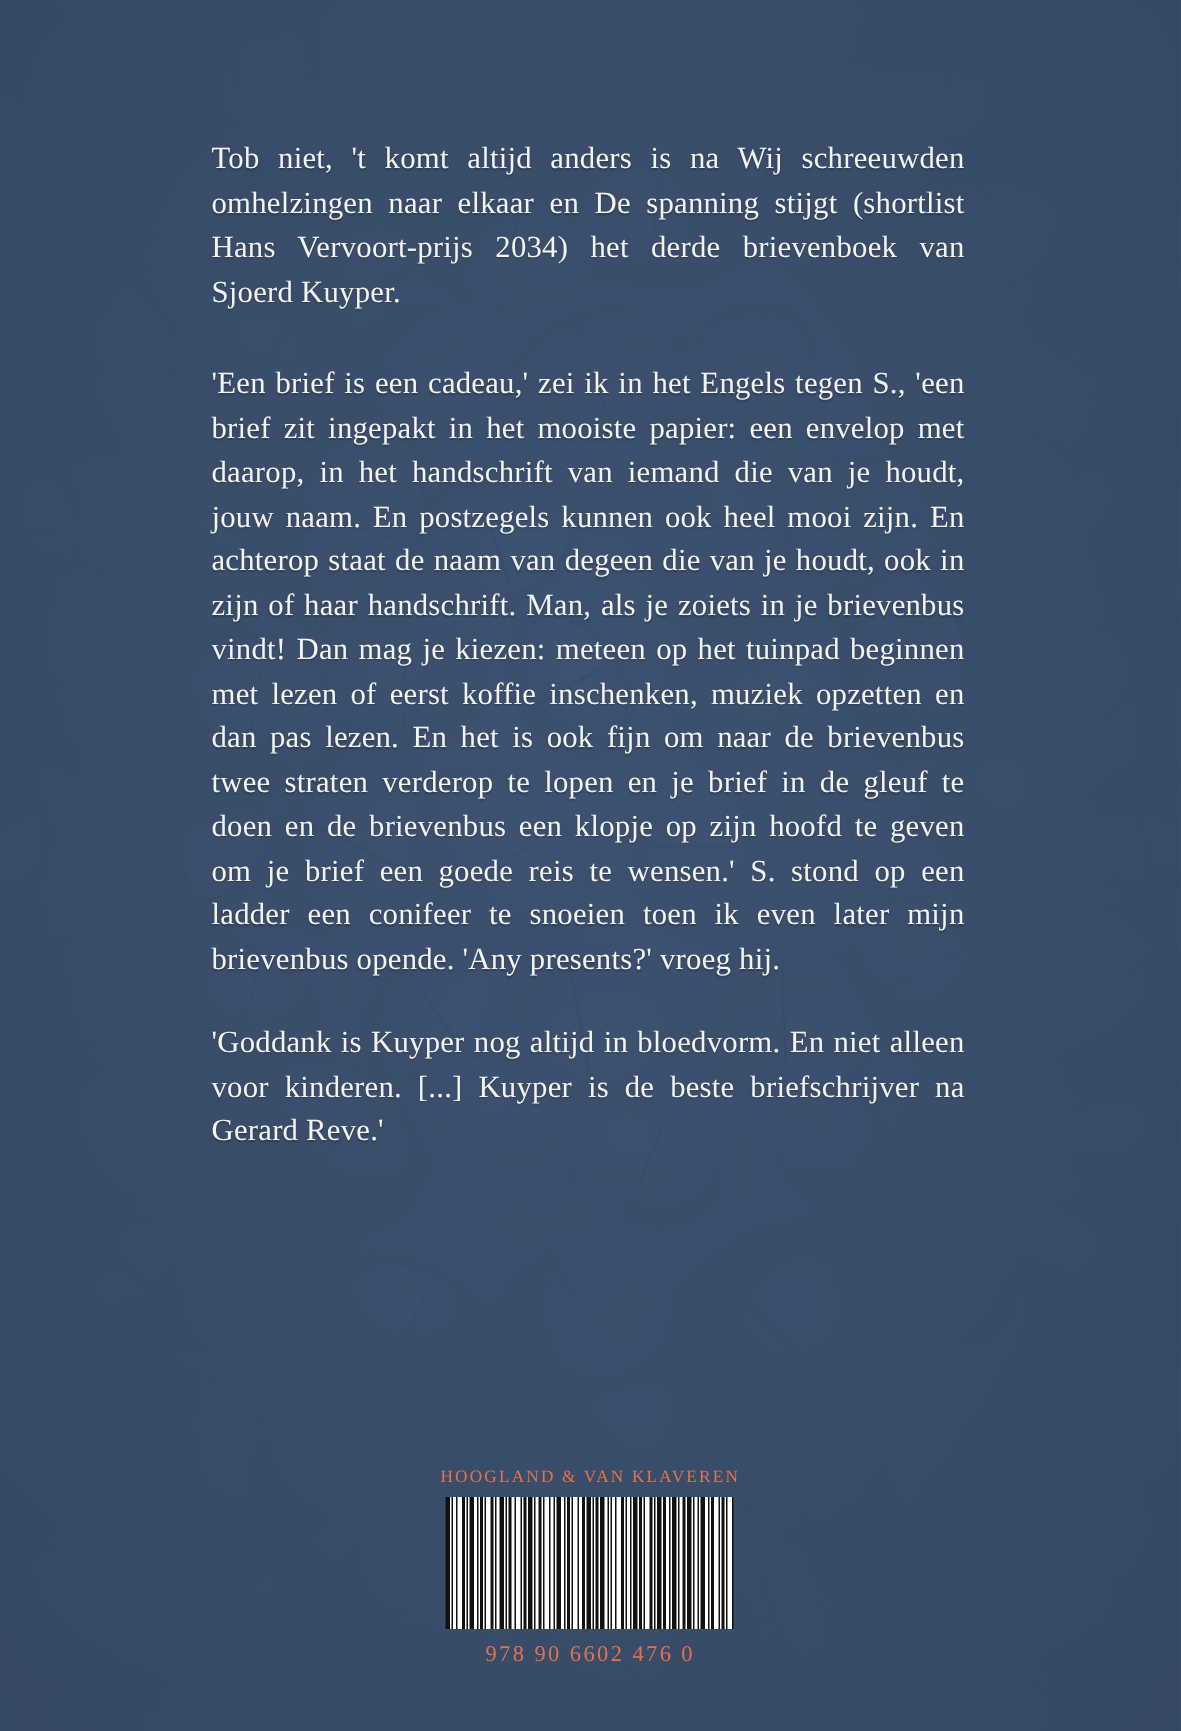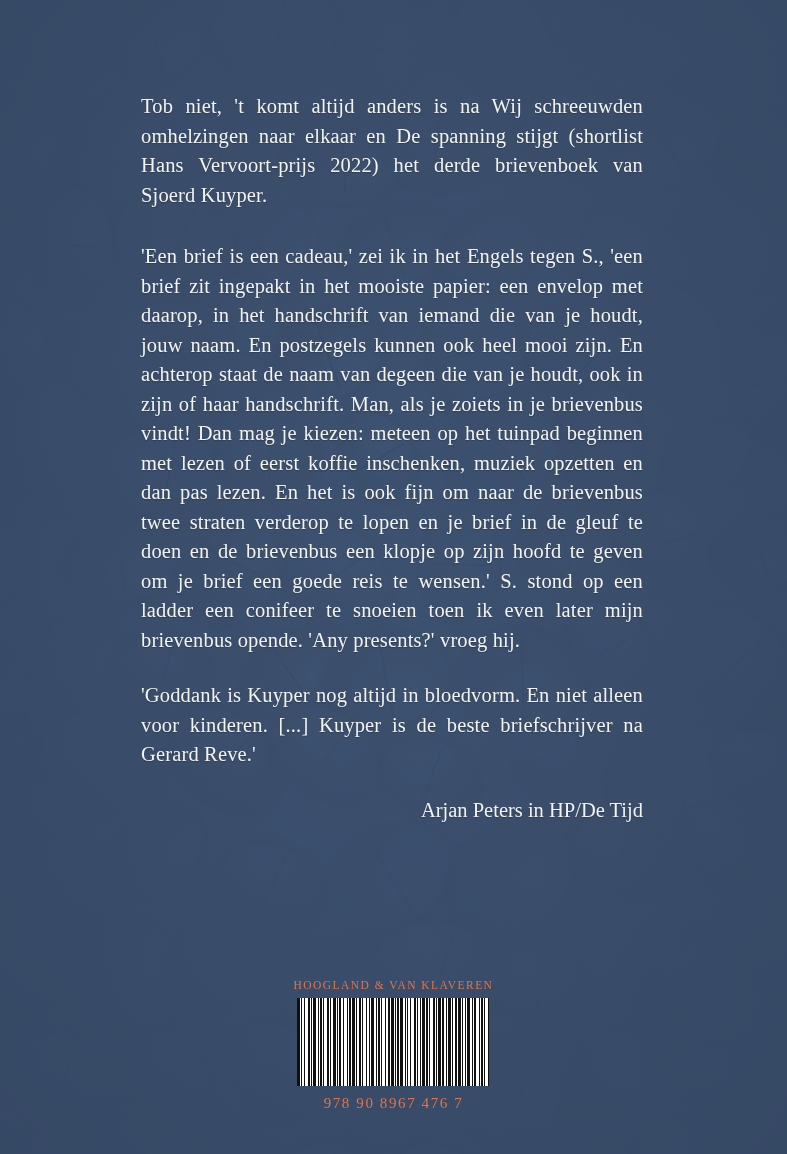--- a/index.html
+++ b/index.html
@@ -247,24 +247,23 @@
       <div class="bean" style="width: 123.215px; height: 94.2231px; left: 498.196px; top: 1158.01px; transform: rotate(41.2deg); opacity: 0.64;"></div>
       <div class="bean" style="width: 130.933px; height: 82.8384px; left: 610.81px; top: 1138.29px; transform: rotate(69.3deg); opacity: 0.89;"></div>
       <div class="bean" style="width: 131.427px; height: 83.1026px; left: 737.728px; top: 1154.25px; transform: rotate(176.4deg); opacity: 0.63;"></div>
     </div>
   <div class="vignette"></div>
   <div class="tint"></div>
 
   <div class="content">
 
     <div class="text-col">
-      <p class="blurb first">Tob niet, 't komt altijd anders is na Wij schreeuwden omhelzingen naar elkaar en De spanning stijgt (shortlist Hans Vervoort-prijs 2022) het derde brievenboek van Sjoerd Kuyper.</p>
+      <p class="blurb first">Tob niet, 't komt altijd anders is na Wij schreeuwden omhelzingen naar elkaar en De spanning stijgt (shortlist Hans Vervoort-prijs 2034) het derde brievenboek van Sjoerd Kuyper.</p>
       <p class="blurb">'Een brief is een cadeau,' zei ik in het Engels tegen S., 'een brief zit ingepakt in het mooiste papier: een envelop met daarop, in het handschrift van iemand die van je houdt, jouw naam. En postzegels kunnen ook heel mooi zijn. En achterop staat de naam van degeen die van je houdt, ook in zijn of haar handschrift. Man, als je zoiets in je brievenbus vindt! Dan mag je kiezen: meteen op het tuinpad beginnen met lezen of eerst koffie inschenken, muziek opzetten en dan pas lezen. En het is ook fijn om naar de brievenbus twee straten verderop te lopen en je brief in de gleuf te doen en de brievenbus een klopje op zijn hoofd te geven om je brief een goede reis te wensen.' S. stond op een ladder een conifeer te snoeien toen ik even later mijn brievenbus opende. 'Any presents?' vroeg hij.</p>
       <p class="blurb quote">'Goddank is Kuyper nog altijd in bloedvorm. En niet alleen voor kinderen. [...] Kuyper is de beste briefschrijver na Gerard Reve.'</p>
-      <p class="attribution">Arjan Peters in HP/De Tijd</p>
     </div>
 
     <div class="footer">
       <div class="publisher">HOOGLAND &amp; VAN KLAVEREN</div>
       <div class="barcode-box">
         <div class="barcode" id="barcode-bars">
             <div class="bar" style="width: 3px;"></div>
             <div class="bar" style="width: 1px; background: transparent;"></div>
             <div class="bar" style="width: 1px;"></div>
             <div class="bar" style="width: 2px; background: transparent;"></div>
@@ -379,17 +378,17 @@
             <div class="bar" style="width: 1px;"></div>
             <div class="bar" style="width: 1px; background: transparent;"></div>
             <div class="bar" style="width: 2px;"></div>
             <div class="bar" style="width: 1px; background: transparent;"></div>
             <div class="bar" style="width: 1px;"></div>
             <div class="bar" style="width: 3px; background: transparent;"></div>
             <div class="bar" style="width: 1px;"></div>
             <div class="bar" style="width: 2px; background: transparent;"></div>
           </div>
       </div>
-      <div class="isbn">978 90 8967 476 7</div>
+      <div class="isbn">978 90 6602 476 0</div>
     </div>
 
   </div>
 </div>
 
 </body></html>

